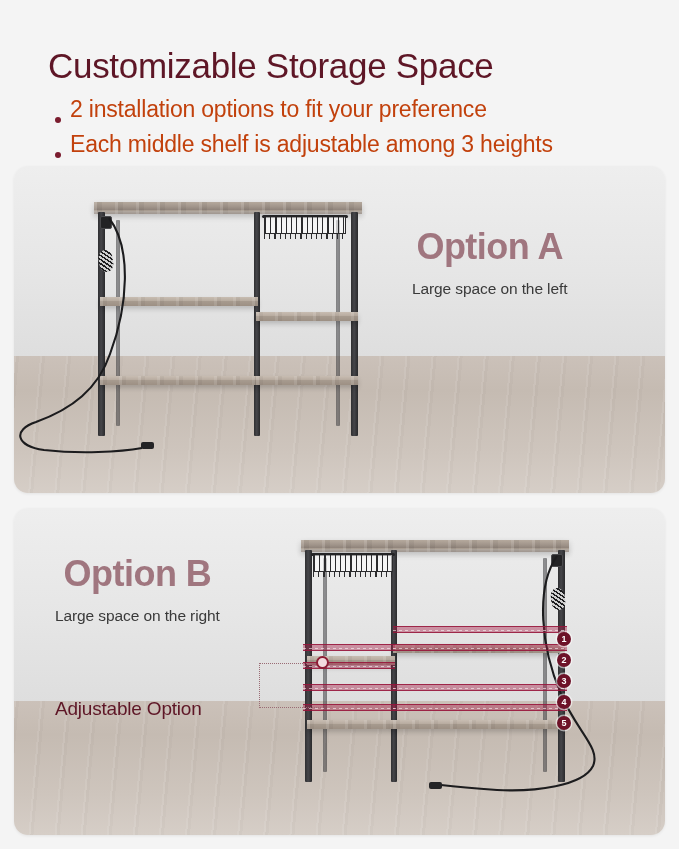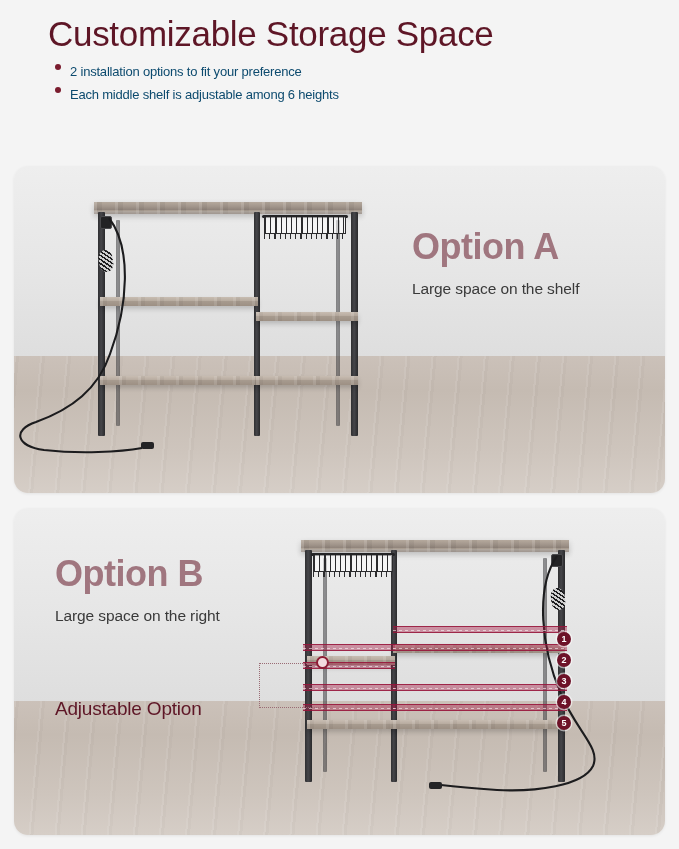--- a/index.html
+++ b/index.html
@@ -5,34 +5,34 @@
   * { box-sizing: border-box; margin: 0; padding: 0; }
   body {
     width: 679px; height: 849px;
     background: #f4f4f4;
     font-family: "Liberation Sans", sans-serif;
     overflow: hidden;
     position: relative;
   }
 
   
-  .header { padding: 16px 0 0 48px; }
+  .header { padding: 48px 0 0 48px; }
   .title {
     font-size: 35px;
     font-weight: 400;
     letter-spacing: -0.3px;
     color: #5e1626;
     line-height: 1.0;
   }
   .bullets { margin-top: 13px; padding-left: 7px; }
   .bullet-row {
-    display: flex; align-items: flex-start;
+    display: flex; align-items: flex-end;
     margin-bottom: 8px;
-    font-size: 13px;
-    color: #0c4a6e;
+    font-size: 23px;
+    color: #c2410c;
     letter-spacing: -0.2px;
   }
   .bullet-dot {
     width: 6px; height: 6px; border-radius: 50%;
     background: #7a1c2e;
     margin-right: 9px; flex: none;
   }
 
   
   .panel {
@@ -65,20 +65,21 @@
   #panel-b .floor { height: 41%; }
 
   
   .opt-block { position: absolute; }
   #opt-a-block { left: 398px; top: 63px; }
   #opt-b-block { left: 41px; top: 48px; }
   .opt-title {
     font-size: 36px; font-weight: 700; letter-spacing: -0.5px;
     color: #a0767f;
     line-height: 1;
+    text-align: center;
   }
   .opt-sub {
     margin-top: 15px;
     font-size: 15.5px; color: #3a3a3a; letter-spacing: -0.1px;
   }
 
   .adj-label {
     position: absolute;
     left: 41px; top: 190px;
     font-size: 19px;
@@ -203,21 +204,21 @@
 
 <div class="header">
   <div class="title">Customizable Storage Space</div>
   <div class="bullets">
     <div class="bullet-row">
       <span class="bullet-dot"></span>
       <span>2 installation options to fit your preference</span>
     </div>
     <div class="bullet-row">
       <span class="bullet-dot"></span>
-      <span>Each middle shelf is adjustable among 6 heights</span>
+      <span>Each middle shelf is adjustable among 3 heights</span>
     </div>
   </div>
 </div>
 
 <div class="panel" id="panel-a">
   <div class="scene">
     <div class="wall"></div>
     <div class="floor"></div>
 
     <div class="frame" style="left:84px; top:36px; width:260px; height:250px;">
@@ -256,21 +257,21 @@
 
       <svg class="cord" style="left:-88px; top:12px; width:180px; height:248px;" viewBox="0 0 180 248">
         <path d="M99 4 C 122 34, 118 92, 100 140 C 88 175, 62 195, 26 208 C 2 216, 6 232, 34 236 C 70 240, 110 238, 132 234" fill="none" stroke="#1c1c1e" stroke-width="2.1"></path>
       </svg>
       <div class="plug" style="left:43px; top:240px;"></div>
     </div>
   </div>
 
   <div class="opt-block" id="opt-a-block">
     <div class="opt-title">Option A</div>
-    <div class="opt-sub">Large space on the shelf</div>
+    <div class="opt-sub">Large space on the left</div>
   </div>
 </div>
 
 <div class="panel" id="panel-b">
   <div class="scene">
     <div class="wall"></div>
     <div class="floor"></div>
 
     <div class="frame" style="left:291px; top:32px; width:260px; height:258px;">
 

